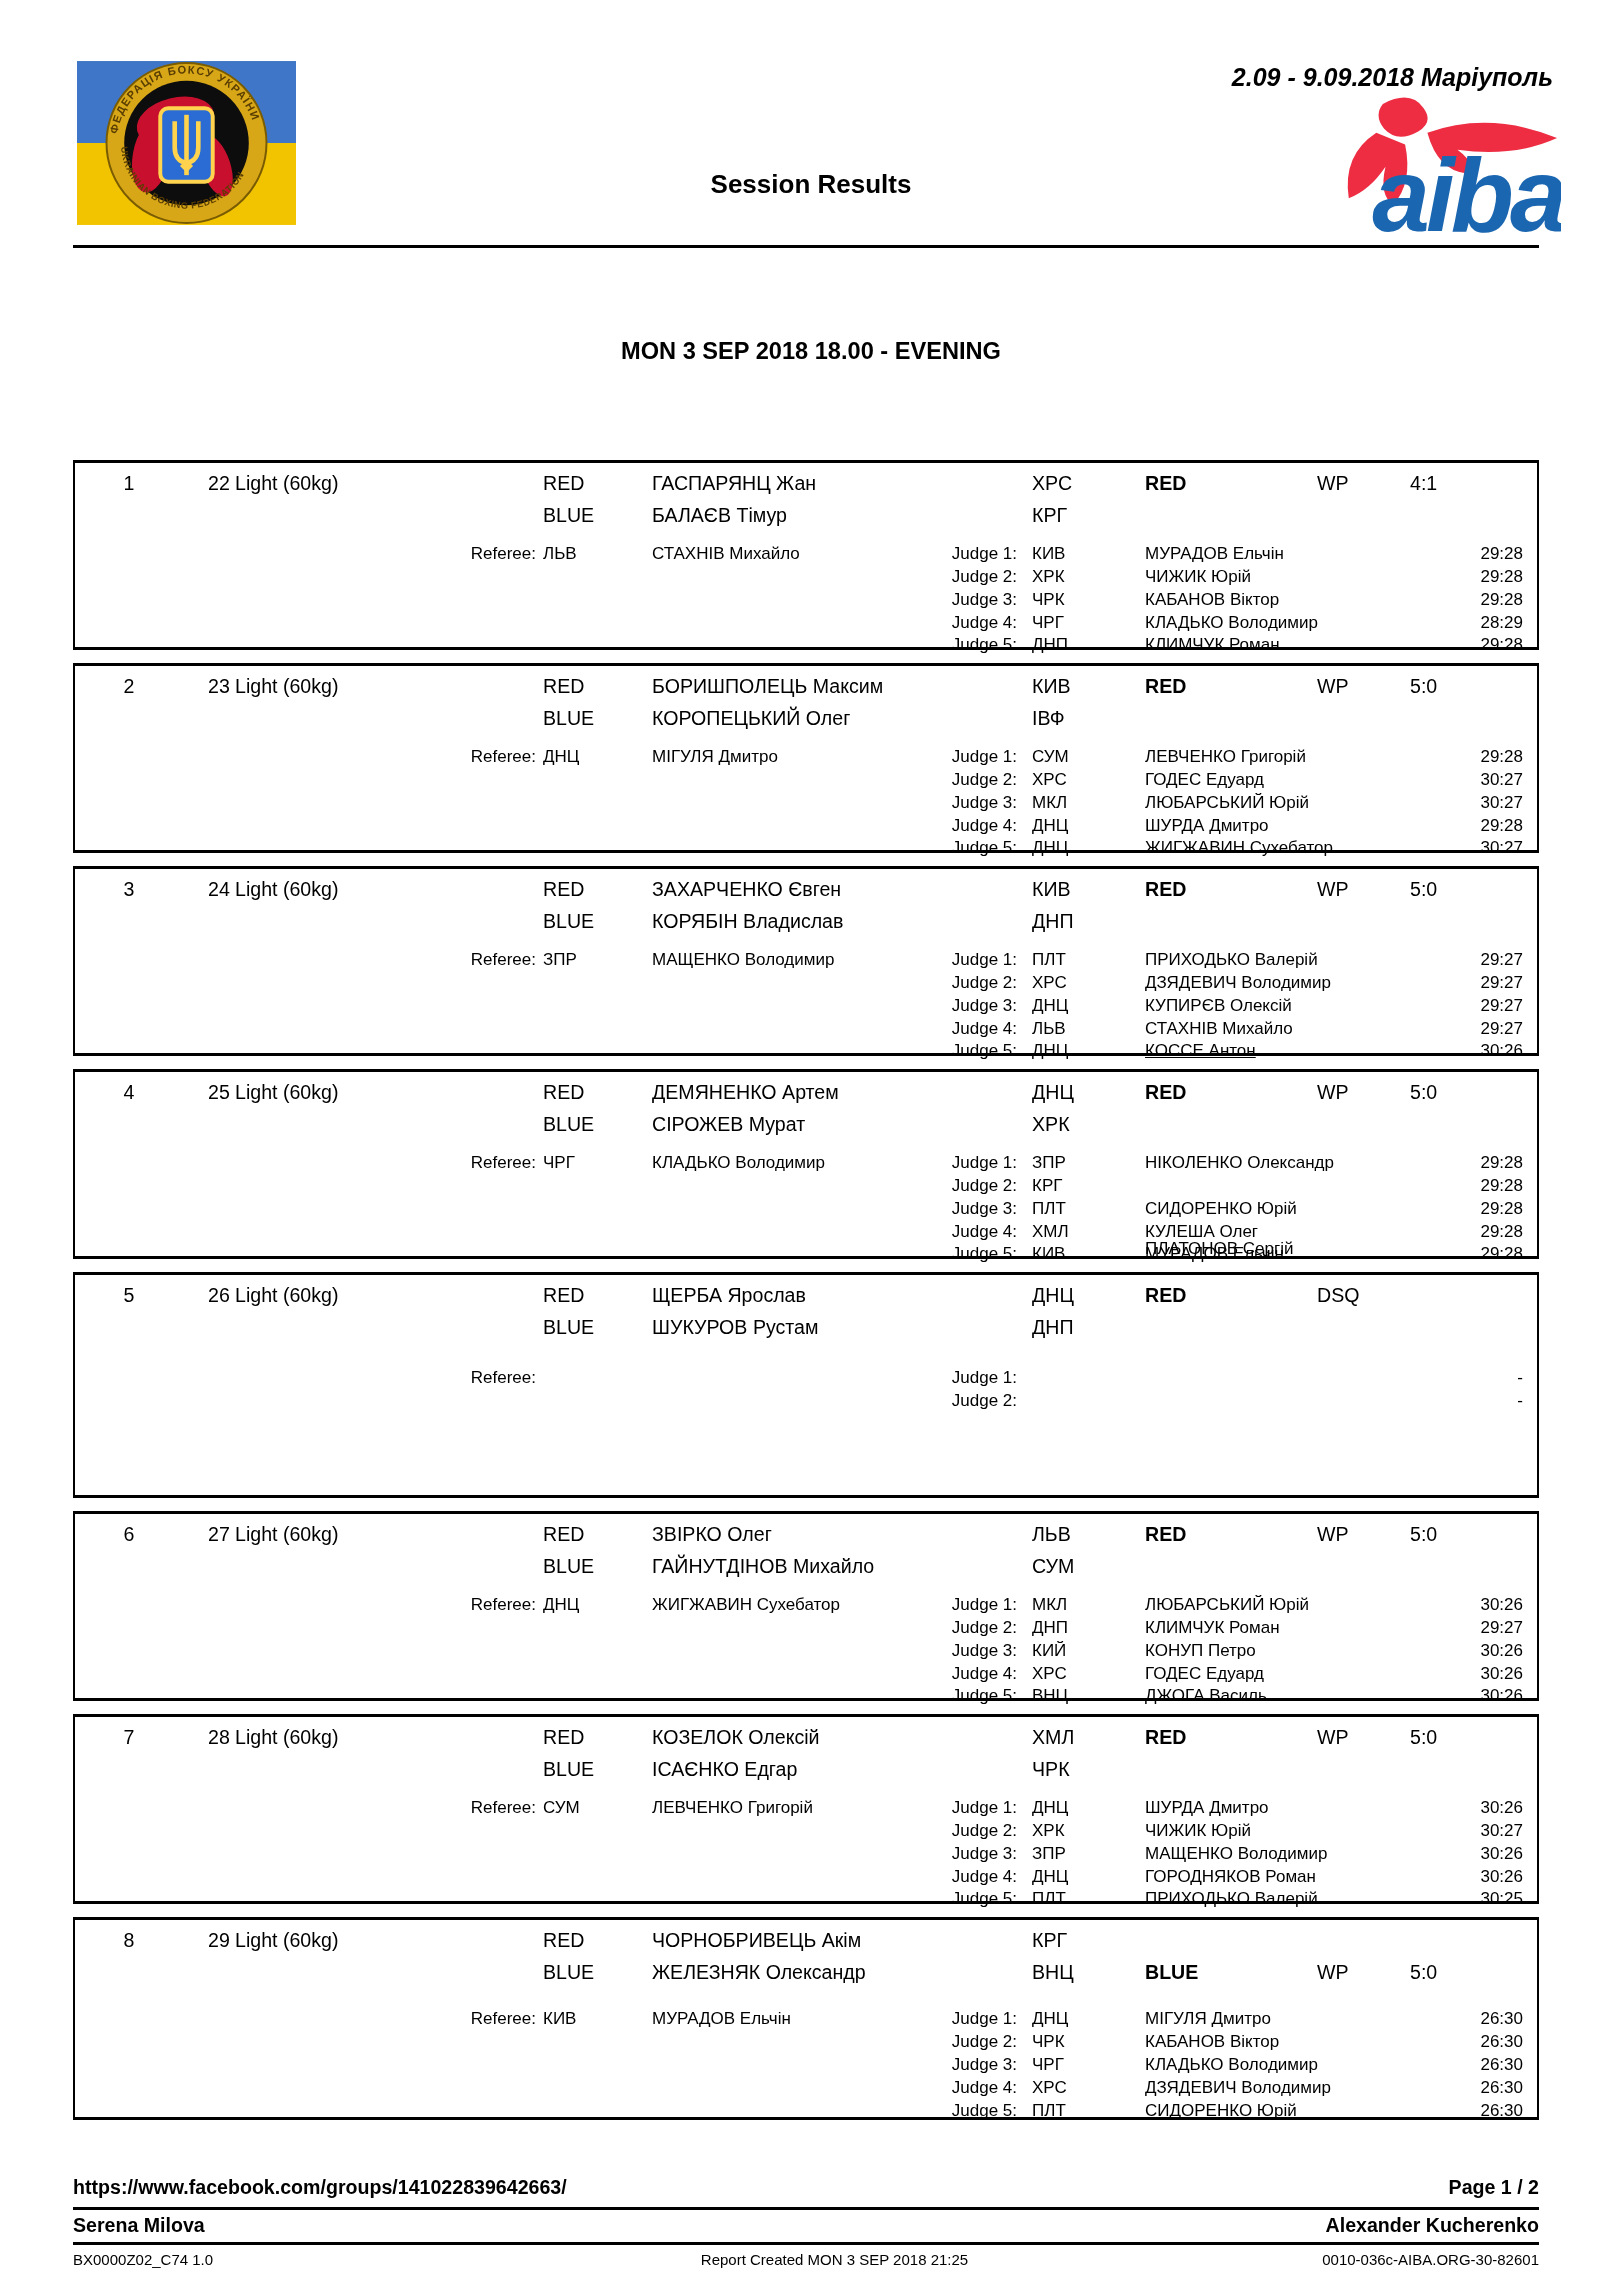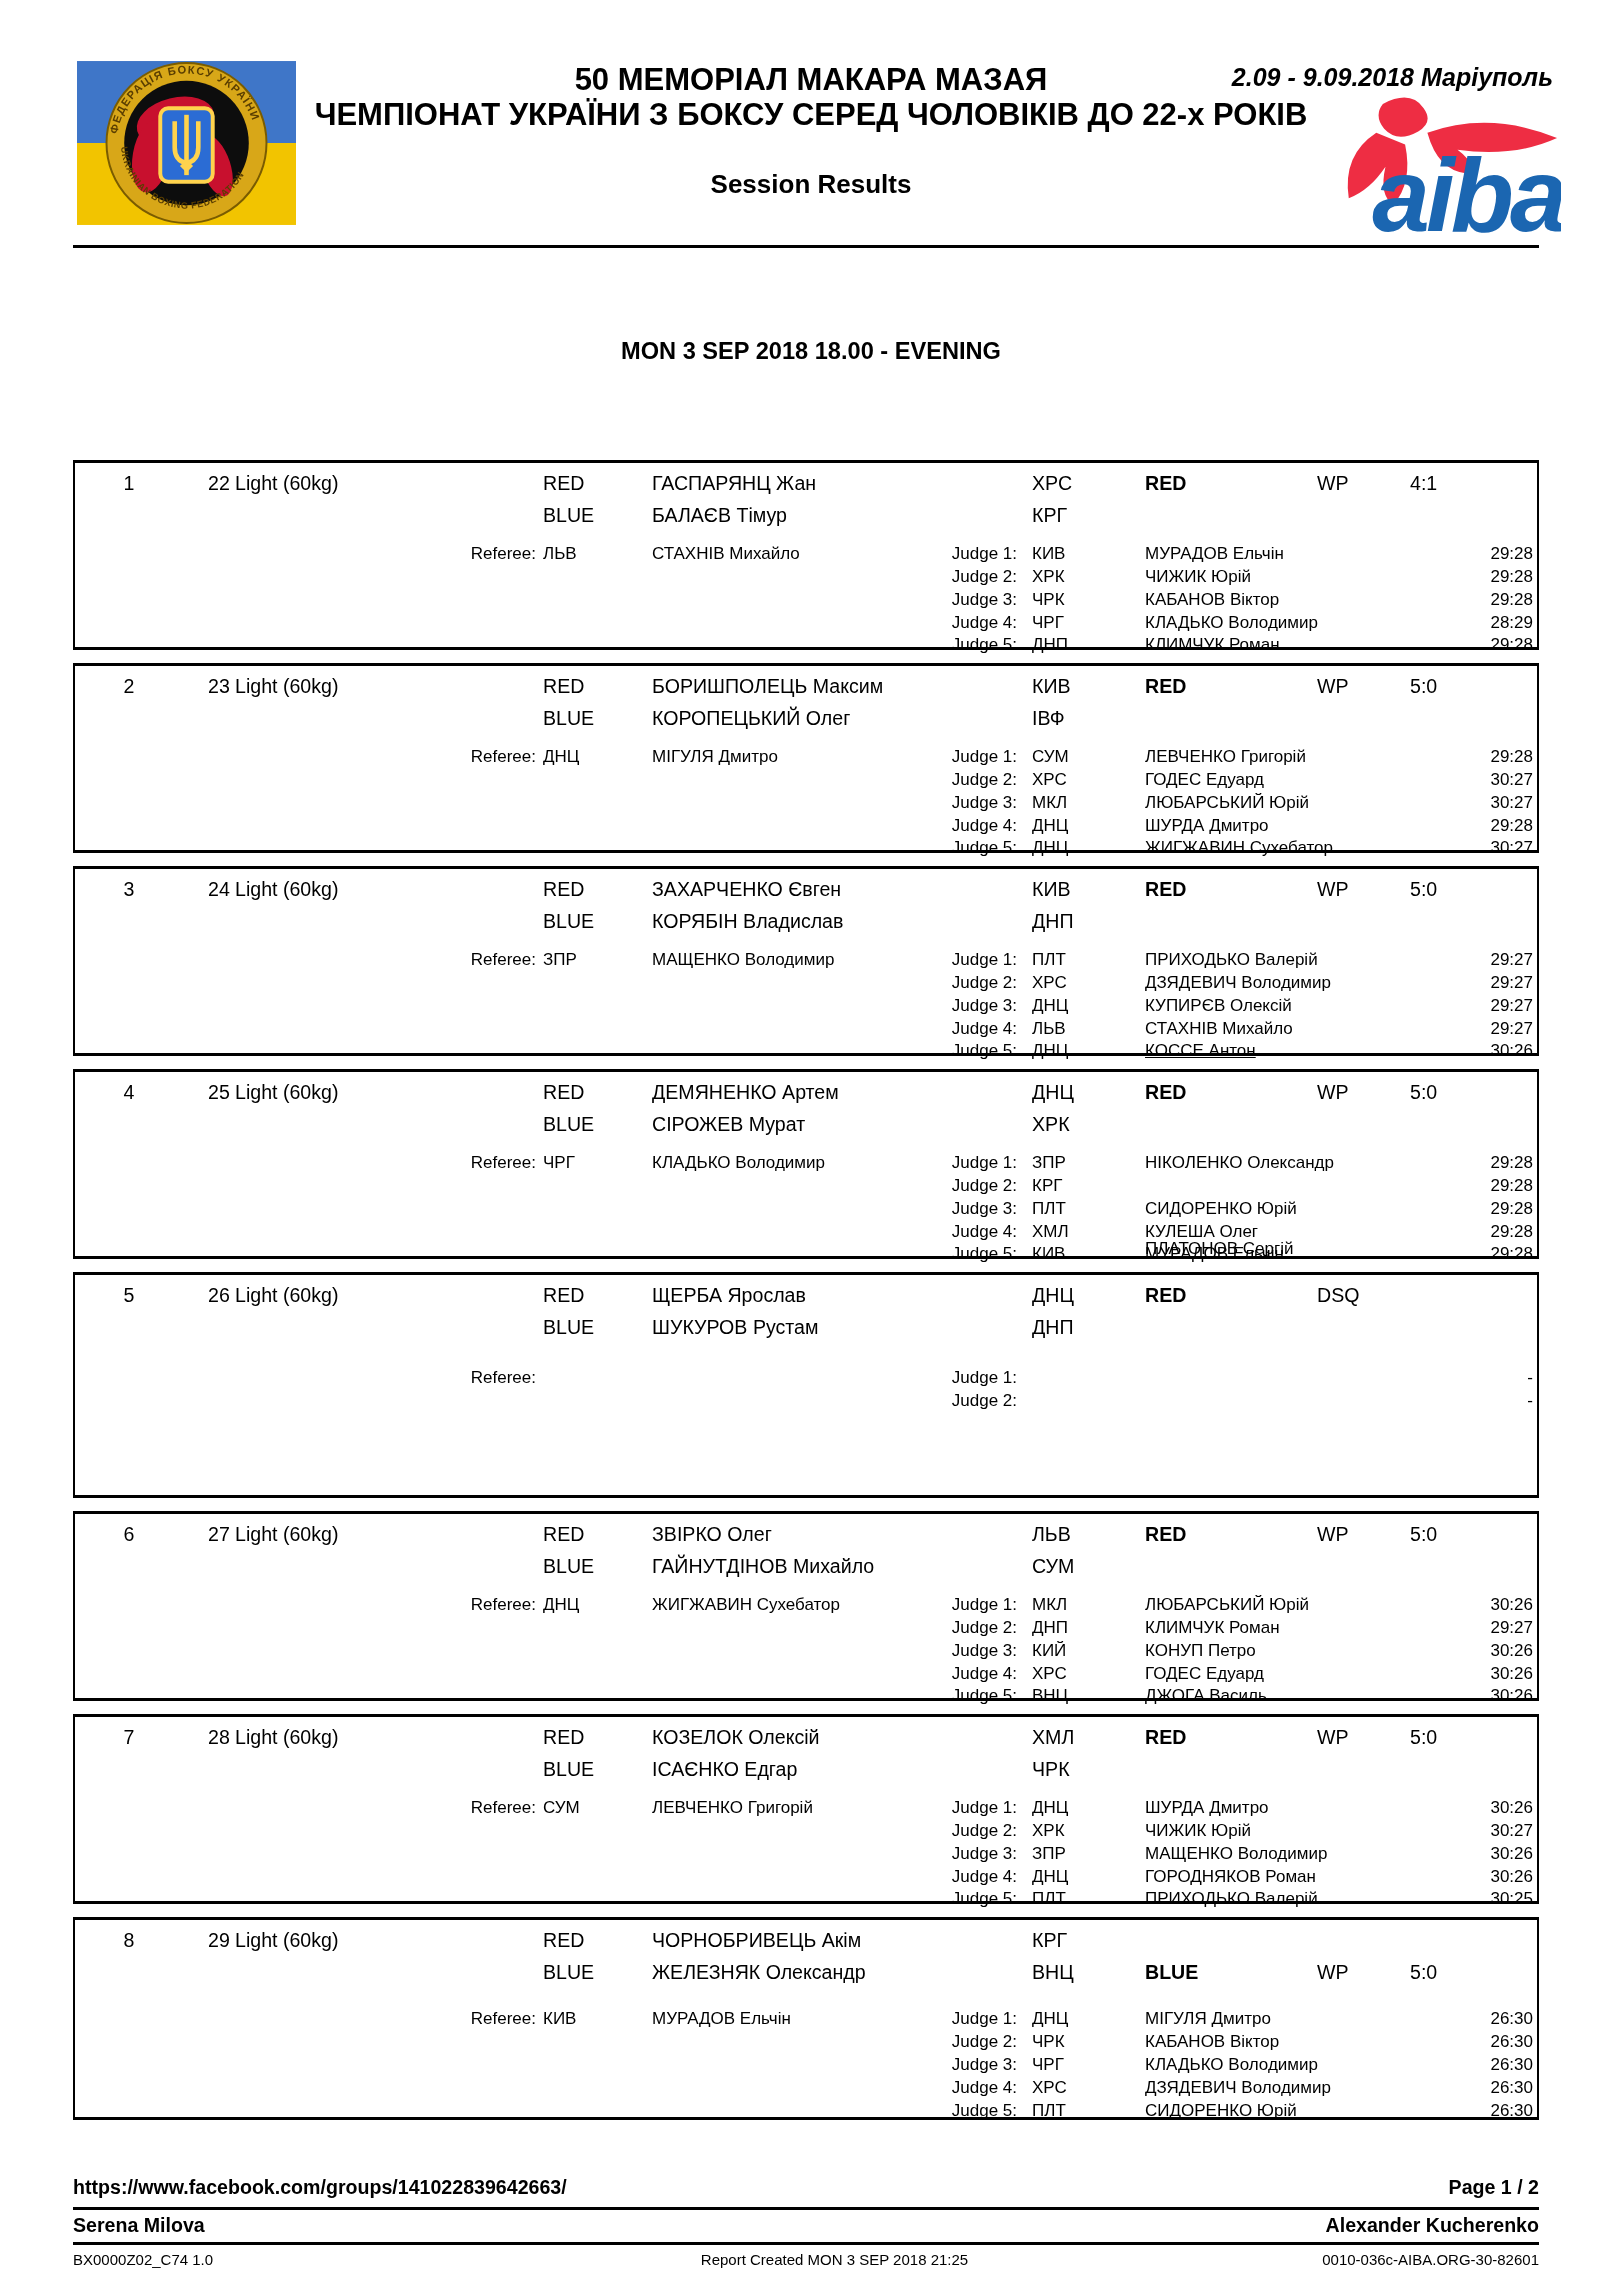--- a/index.html
+++ b/index.html
@@ -30,21 +30,21 @@
   .c-order{left:0;width:108px;text-align:center;}
   .c-bout{left:108px;width:72px;text-align:center;}
   .c-weight{left:160px;}
   .c-corner{left:468px;}
   .c-name{left:577px;}
   .c-seed{left:877px;width:85px;text-align:center;}
   .c-team{left:957px;}
   .c-winner{left:1070px;}
   .c-result{left:1242px;}
   .c-decision{left:1335px;}
-  .c-score{right:4px;text-align:center;}
+  .c-score{right:14px;text-align:center;}
   .c-reflabel{left:353px;width:108px;text-align:right;}
   .c-jlabel{left:841px;width:101px;text-align:right;}
   .c-jname{left:1070px;}
   .h-team{top:5.2px;left:957px;width:85px;text-align:center;line-height:22px;}
   .r-red{top:9.2px;}
   .r-blue{top:41px;}
   .winner-slot{font-weight:bold;}
   .ws-plain{font-weight:normal;}
   
   .f-url{left:73px;top:2176px;font-size:19.6px;font-weight:bold;}
@@ -91,24 +91,20 @@
 
   <svg class="abs" style="left:1299px;top:92px;" width="262" height="151" viewBox="0 0 400 230">
     <g fill="#ee2d43">
       <path d="M128 18 q42 -22 62 6 q16 22 -8 36 q-32 18 -52 -4 q-16 -20 -2 -38 z"></path>
       <path d="M196 62 q95 -34 198 8 q-66 30 -152 18 q30 22 14 36 q-44 -4 -60 -62 z"></path>
       <path d="M118 62 q-52 34 -42 100 q32 -12 56 -48 q-10 44 12 58 q30 -34 18 -92 z"></path>
     </g>
     <text x="112" y="212" font-size="158" font-weight="bold" font-style="italic" letter-spacing="-6" fill="#1b66b1">aiba</text>
   </svg>
 
-  <div class="titles">
-    <div class="title-line">50 МЕМОРІАЛ МАКАРА МАЗАЯ</div>
-    <div class="title-line">ЧЕМПІОНАТ УКРАЇНИ З БОКСУ СЕРЕД ЧОЛОВІКІВ ДО 22-х РОКІВ</div>
-  </div>
   <div class="date-loc abs">2.09 - 9.09.2018 Маріуполь</div>
   <div class="session-results">Session Results</div>
 
   <div class="hr" style="top:245px;height:2.6px;"></div>
 
   <div class="session-datetime">MON 3 SEP 2018  18.00 - EVENING</div>
 
 
   <div class="bouts">
   <section class="bout">

